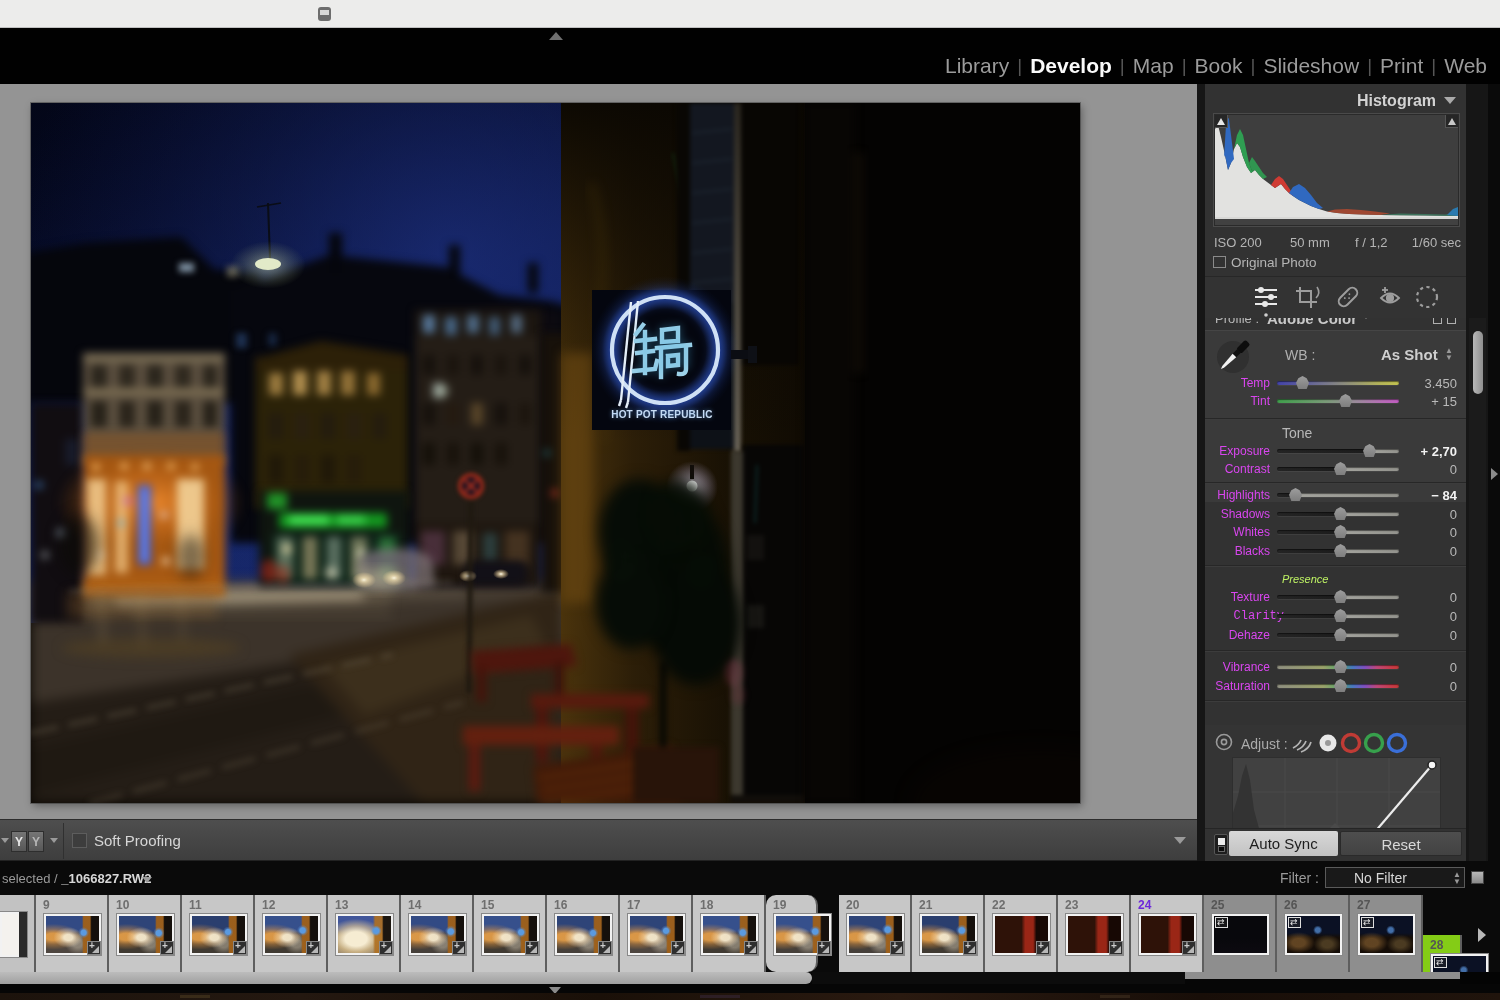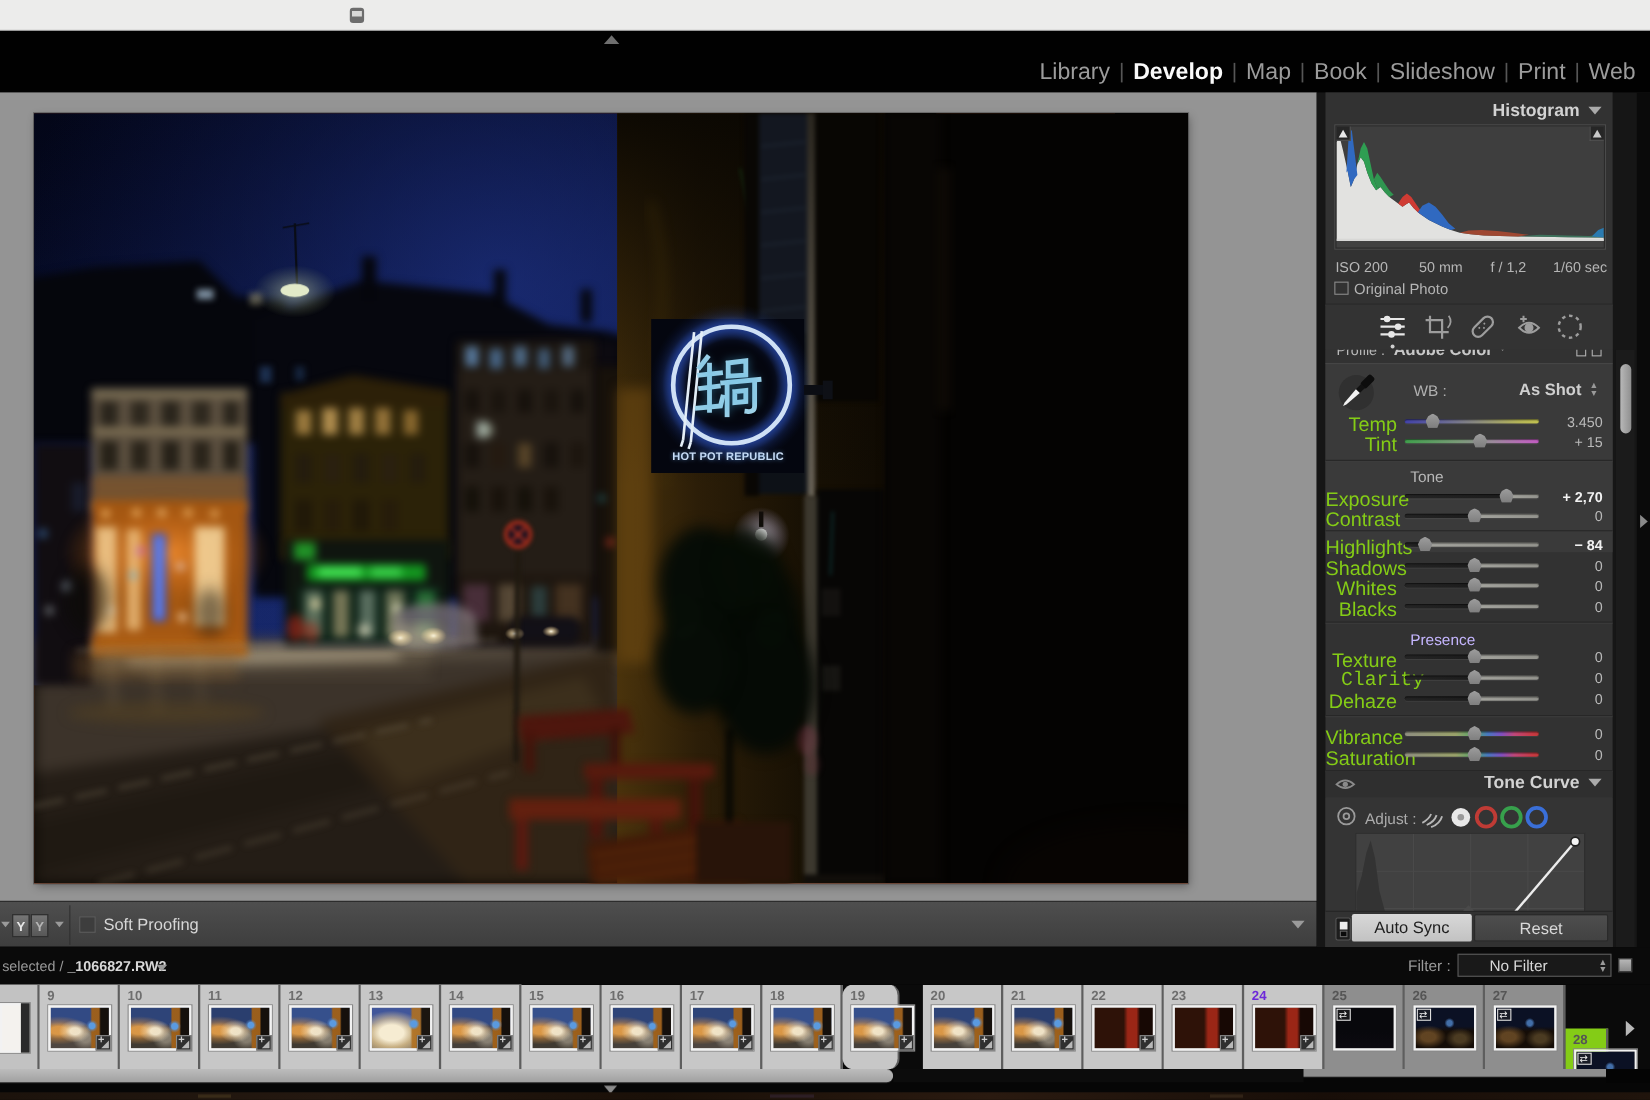--- a/index.html
+++ b/index.html
@@ -24,21 +24,21 @@
   #toolbar { left:0; top:819px; width:1197px; height:42px; background:linear-gradient(180deg,#4e4e4e,#3e3e3e); border-top:1px solid #2c2c2c; border-bottom:1px solid #222; }
   .ybtn { top:11px; width:16px; height:21px; background:linear-gradient(180deg,#757575,#575757); border:1px solid #2e2e2e; color:#e8e8e8; font-size:12px; font-weight:bold; text-align:center; line-height:20px; }
   .tb-tri { width:0; height:0; border-left:4px solid transparent; border-right:4px solid transparent; border-top:5px solid #9a9a9a; }
   #softproof-box { left:72px; top:13px; width:15px; height:15px; background:#3d3d3d; border:1px solid #5d5d5d; }
   #softproof-label { left:94px; top:12px; font-size:15px; color:#d6d6d6; }
   
   #rightpanel { left:1197px; top:84px; width:303px; height:777px; background:#161616; }
   #panelbody { left:8px; top:0; width:261px; height:777px; background:#323232; }
   .phead { position:absolute; right:14px; font-size:16px; color:#d2d2d2; font-weight:bold; }
   .ptri { position:absolute; width:0; height:0; border-left:6px solid transparent; border-right:6px solid transparent; border-top:7px solid #aaa; }
-  label.sl { position:absolute; font-size:18px; color:#84cc16; }
+  label.sl { position:absolute; font-size:12px; color:#d946ef; }
   .val { position:absolute; font-size:13px; color:#b9b9b9; text-align:right; width:60px; }
   .val.hot { color:#f2f2f2; font-weight:bold; }
   .track { position:absolute; height:4px; border-radius:2px; box-shadow:0 1px 0 rgba(255,255,255,.06), inset 0 1px 1px rgba(0,0,0,.5); }
   .thumb { position:absolute; width:13px; height:13px; background:linear-gradient(180deg,#9d9d9d,#7e7e7e); clip-path:polygon(50% 0%, 82% 18%, 100% 52%, 82% 100%, 18% 100%, 0% 52%, 18% 18%); }
   .divider { position:absolute; left:0; width:261px; height:1px; background:#272727; box-shadow:0 1px 0 #3c3c3c; }
   
   #fsheader { left:0; top:861px; width:1500px; height:34px; background:#0a0a0a; }
   #fscells { left:0; top:895px; width:1500px; height:77px; background:#0a0a0a; }
   .cell { position:absolute; top:0; width:73px; height:77px; background:#c7c7c7; border-right:2px solid #5e5e5e; }
   .cell .num { position:absolute; left:7px; top:3px; font-size:12px; font-weight:bold; color:#6e6e6e; }
@@ -568,21 +568,21 @@
         <rect x="-3.5" y="-21" width="7" height="13" rx="2" fill="#0d0d0d"></rect>
         <rect x="-2.5" y="-9" width="5" height="7" fill="#111"></rect>
         <path d="M-2.5,-2 L2.5,-2 L1.2,14 L0,17 L-1.2,14 Z" fill="#f2f2f2"></path>
       </g>
     </svg>
     <div class="abs" style="left:80px; top:16px; font-size:14px; color:#b0b0b0;">WB :</div>
     <div class="abs" style="left:176px; top:15px; font-size:15px; font-weight:bold; color:#cfcfcf;">As Shot</div>
     <div class="abs" style="left:240px; top:16px; font-size:8px; line-height:7px; color:#9a9a9a;">▲<br>▼</div>
   </div>
   <div class="abs" style="left:77px; top:341px; font-size:14px; color:#b8b8b8;">Tone</div>
-<div class="abs" style="left:77px; top:489px; font-size:14px; color:#c4b5fd;">Presence</div>
+<div class="abs" style="left:77px; top:489px; font-size:11px; color:#bef264;font-style:italic;">Presence</div>
 <div class="divider" style="top:334px;"></div>
 <div class="divider" style="top:398px;"></div>
 <div class="divider" style="top:481px;"></div>
 <div class="divider" style="top:566px;"></div>
 <label class="sl" style="left:0; top:292px; width:65px; text-align:right;">Temp</label>
 <div class="track" style="left:72px; top:297px; width:122px; background:linear-gradient(90deg,#4343aa 0%,#62629a 25%,#8c8c7e 55%,#b4b458 85%,#c2c250 100%);"></div>
 <div class="thumb" style="left:91px; top:292px;"></div>
 <div class="val" style="left:192px; top:292px;">3.450</div>
 <label class="sl" style="left:0; top:310px; width:65px; text-align:right;">Tint</label>
 <div class="track" style="left:72px; top:315px; width:122px; background:linear-gradient(90deg,#3f9e4b 0%,#7a9a78 40%,#9a8a9a 65%,#b86ab8 88%,#c05cc0 100%);"></div>
@@ -627,28 +627,20 @@
 <label class="sl" style="left:0; top:576px; width:65px; text-align:right;">Vibrance</label>
 <div class="track" style="left:72px; top:581px; width:122px; background:linear-gradient(90deg,#8f8f80 0%,#9aa26a 38%,#55a468 52%,#4878c0 62%,#8050c0 72%,#c04878 82%,#c83a44 95%,#c03a3a 100%);"></div>
 <div class="thumb" style="left:129px; top:576px;"></div>
 <div class="val" style="left:192px; top:576px;">0</div>
 <label class="sl" style="left:0; top:595px; width:65px; text-align:right;">Saturation</label>
 <div class="track" style="left:72px; top:600px; width:122px; background:linear-gradient(90deg,#8f8f80 0%,#9aa26a 38%,#55a468 52%,#4878c0 62%,#8050c0 72%,#c04878 82%,#c83a44 95%,#c03a3a 100%);"></div>
 <div class="thumb" style="left:129px; top:595px;"></div>
 <div class="val" style="left:192px; top:595px;">0</div>
 
   <div class="divider" style="top:616px;"></div>
-  <div class="abs" style="left:0; top:617px; width:261px; height:24px; background:#2f2f2f;">
-    <svg width="20" height="14" style="position:absolute; left:8px; top:5px;">
-            <path d="M2,7 q8,-7 16,0 q-8,7 -16,0 Z" fill="none" stroke="#8a8a8a" stroke-width="1.6"></path>
-            <circle cx="10" cy="7" r="2.4" fill="#8a8a8a"></circle>
-          </svg>
-    <div class="phead" style="top:2px; right:30px;">Tone Curve</div>
-    <div class="ptri" style="top:7px; right:10px;"></div>
-  </div>
 
   <div class="abs" style="left:0; top:641px; width:261px; height:136px; background:#343434;">
     <svg width="20" height="20" style="position:absolute; left:10px; top:8px;">
       <circle cx="9" cy="9" r="7.5" fill="none" stroke="#9a9a9a" stroke-width="1.6"></circle>
       <circle cx="9" cy="9" r="2.6" fill="none" stroke="#9a9a9a" stroke-width="1.6"></circle>
     </svg>
     <div class="abs" style="left:36px; top:11px; font-size:14px; color:#ababab;">Adjust :</div>
     <svg width="130" height="26" style="position:absolute; left:86px; top:5px;">
       <g stroke="#b5b5b5" stroke-width="1.7" fill="none">
         <path d="M2,18 q6,-3 8,-8 M6,20 q7,-3 9,-9 M10,22 q8,-3 10,-10"></path>

